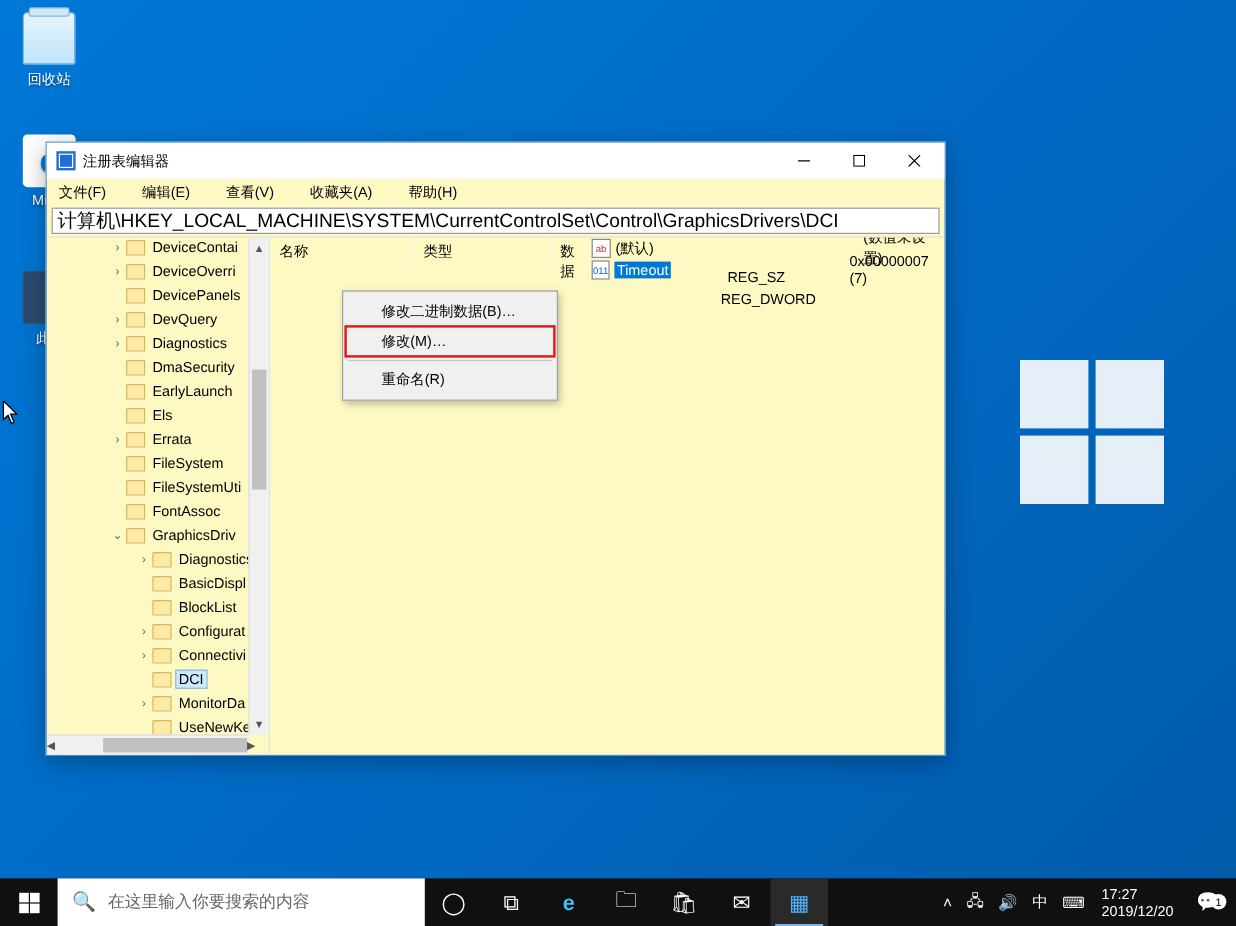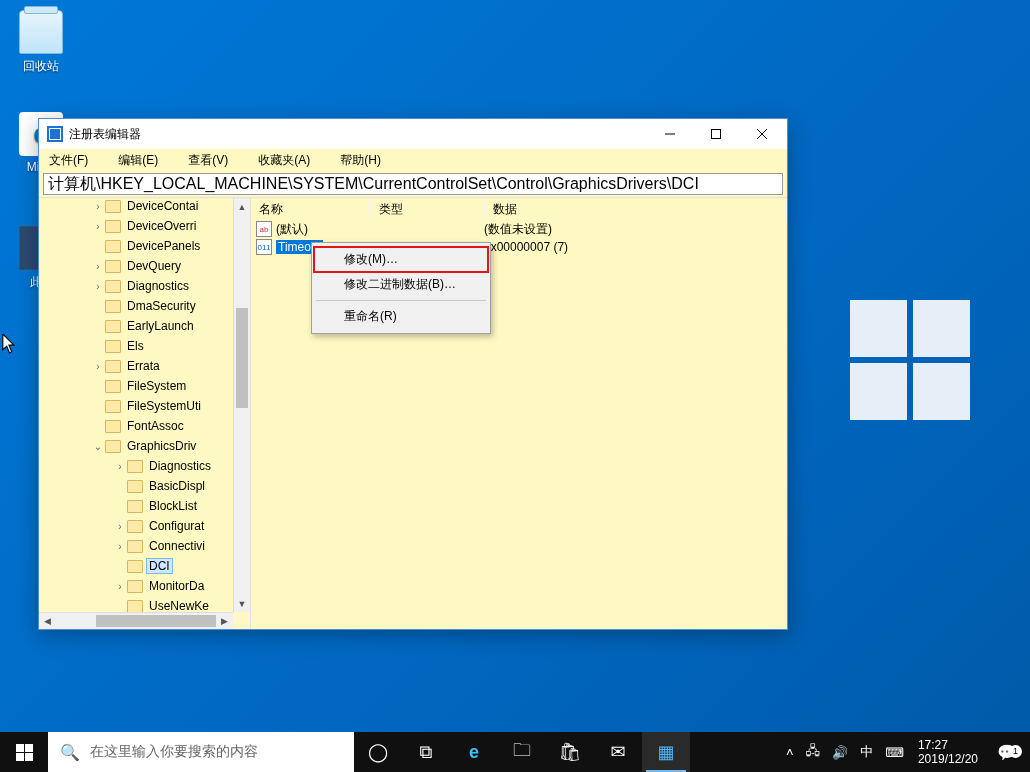--- a/index.html
+++ b/index.html
@@ -57,21 +57,21 @@
   .d1{padding-left:130px;} .d2{padding-left:152px;}
   .tree-scroll-right { position:absolute; right:0; top:0; bottom:17px; width:17px; background:#f0f0f0; border-left:1px solid #ddd; display:flex; flex-direction:column;}
   .tree-scroll-right .sbtn{height:17px; background:#f0f0f0; display:flex; align-items:center; justify-content:center; font-size:9px; color:#555;}
   .tree-scroll-right .thumb{flex:0 0 100px; background:#c0c0c0; margin:0 2px;}
   .tree-scroll-right .track{flex:1;}
   .tree-scroll-bottom { position:absolute; bottom:0; left:0; right:17px; height:17px; background:#f0f0f0; border-top:1px solid #ddd; display:flex;}
   .tree-scroll-bottom .sbtn{width:17px; display:flex; align-items:center; justify-content:center; font-size:9px; color:#555;}
   .tree-scroll-bottom .thumb{flex:0 0 120px; background:#c0c0c0; margin:2px 0; margin-left:40px;}
   .tree-scroll-bottom .track{flex:1;}
 
-  .list-pane { flex:1; font-size:12px; position:relative; display:flex; flex-direction:column;}
+  .list-pane { flex:1; font-size:12px; position:relative; display:flex; flex-direction:row;}
   .list-header { height:22px; display:flex; }
   .list-header .col { padding: 3px 8px; text-align:left; border-right:1px solid #f4f4f4;}
   .col-name{width:120px;} .col-type{width:114px;} .col-data{flex:1;}
   .list-body { flex:1; }
   .lrow { display:flex; align-items:center; height:18px; padding-left:5px;}
   .lrow .vico { width:16px; height:16px; margin-right:4px; border:1px solid #888; background:#fff; font-size:8px; display:flex; align-items:center; justify-content:center;}
   .vico.sz{color:#c33;}
   .vico.dw{color:#06c;}
   .lrow .vname{width:94px;}
   .lrow .vtype{width:114px;margin-top:48px;}
@@ -304,22 +304,22 @@
           </div>
           <div class="lrow sel">
             <span class="vico dw">011</span>
             <span class="vname"><span>Timeout</span></span>
             <span class="vtype">REG_DWORD</span>
             <span class="vdata">0x00000007 (7)</span>
           </div>
         </div>
 
       <div class="context-menu">
+        <div class="ci">修改二进制数据(B)…</div>
         <div class="ci highlight">修改(M)…</div>
-        <div class="ci">修改二进制数据(B)…</div>
         <div class="sep"></div>
         <div class="ci">重命名(R)</div>
       </div>
     </div>
   </div>
 </div>
 
 <div class="taskbar">
   <div class="start-btn">
     <div class="winic">

